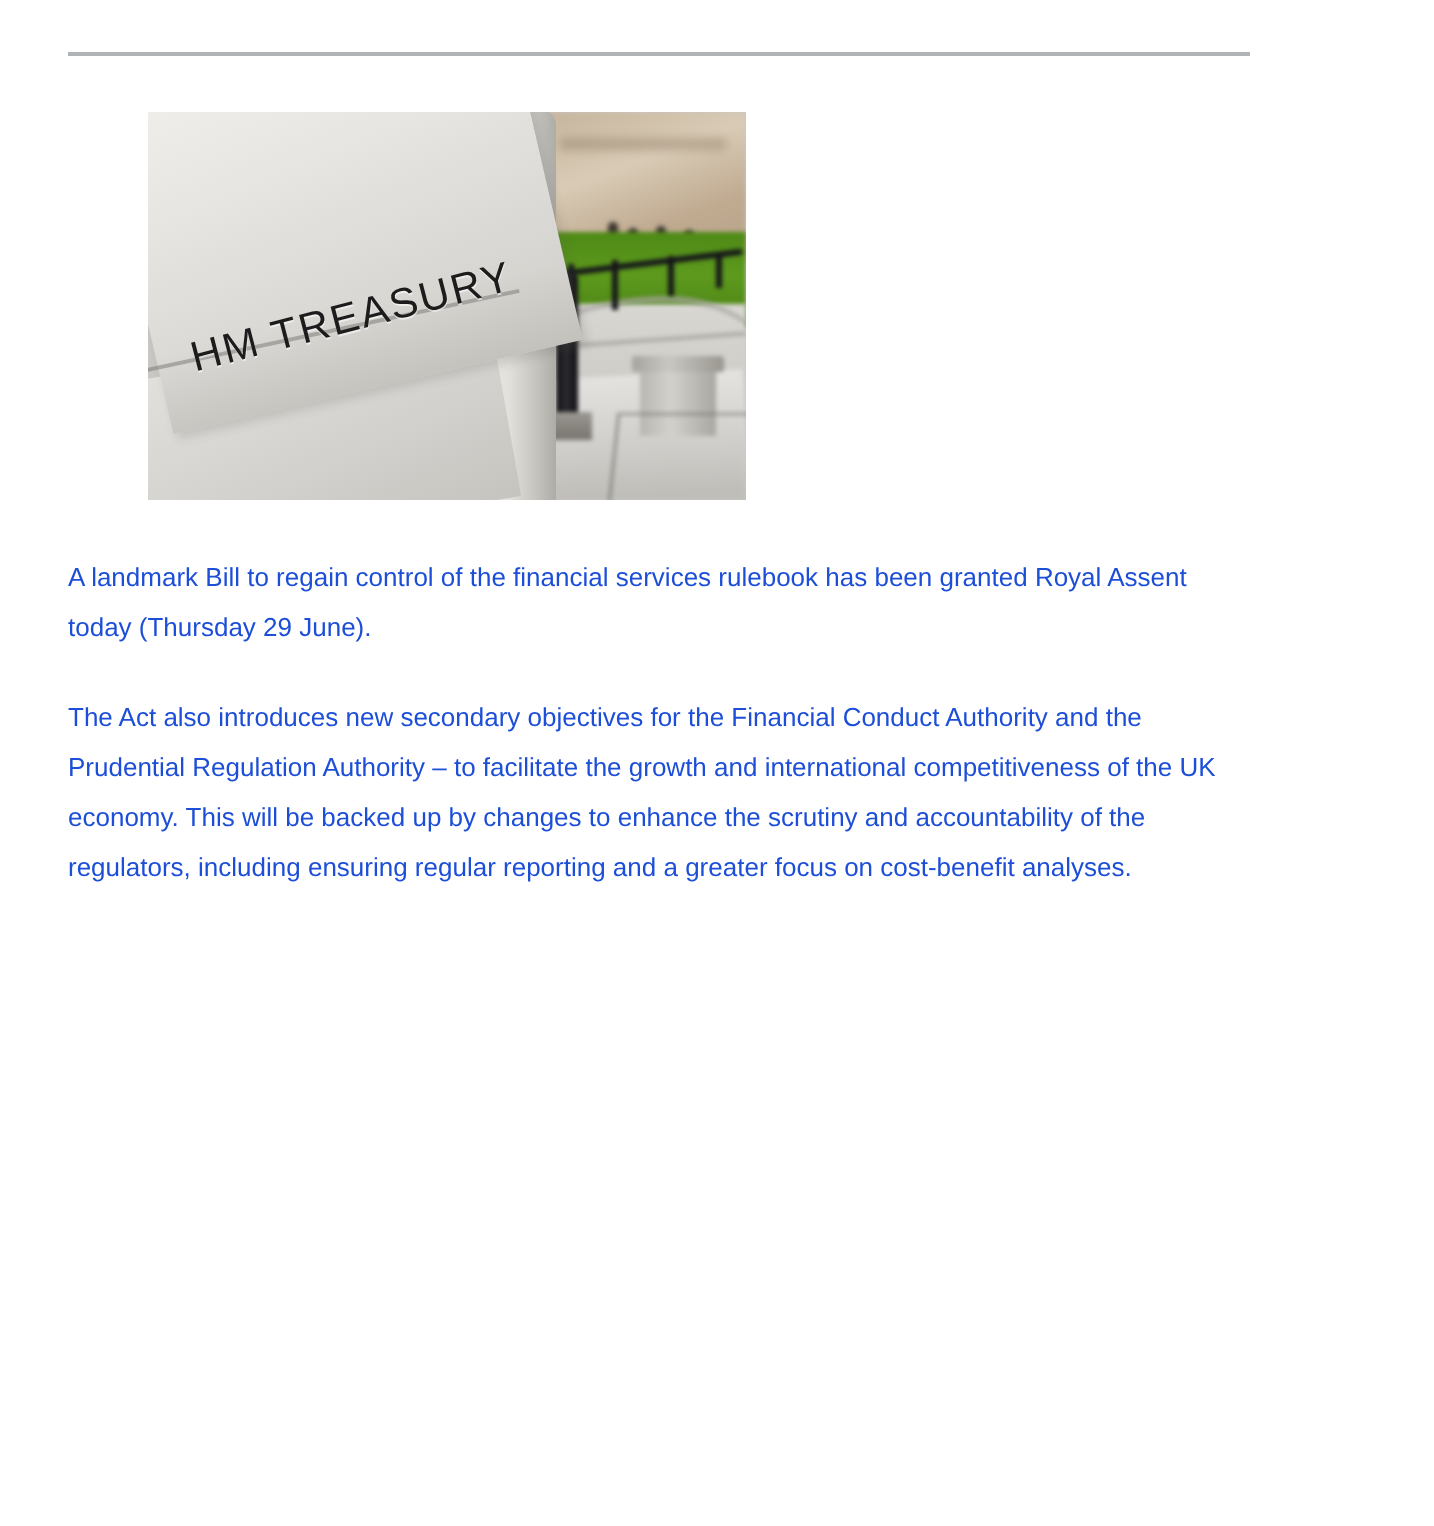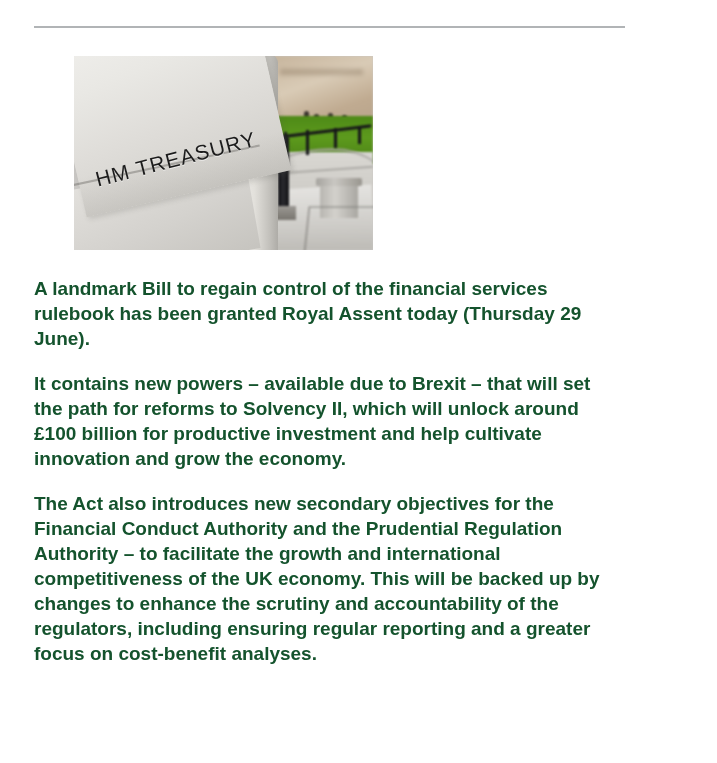--- a/index.html
+++ b/index.html
@@ -269,25 +269,24 @@
 
   
   .article {
     position: absolute;
     left: 34px;
     top: 276px;
     width: 588px;
   }
   .article p {
     margin: 0 0 20px 0;
-    font-size: 19px;
+    font-size: 13px;
     line-height: 25px;
-    color: #14532d;
+    color: #1d4ed8;
     letter-spacing: 0;
-    font-weight: bold;
   }
   .article p:last-child { margin-bottom: 0; }
 </style>
 </head>
 <body>
 
 <div class="page">
 
   <div class="divider"></div>
 
@@ -324,17 +323,16 @@
       <div class="slab-lower"></div>
       <div class="sign-block"></div>
       <div class="joint"></div>
 
       <div class="inscription">HM TREASURY</div>
     </div>
   </figure>
 
   <div class="article">
     <p>A landmark Bill to regain control of the financial services rulebook has been granted Royal Assent today (Thursday 29 June).</p>
-    <p>It contains new powers – available due to Brexit – that will set the path for reforms to Solvency II, which will unlock around £100 billion for productive investment and help cultivate innovation and grow the economy.</p>
     <p>The Act also introduces new secondary objectives for the Financial Conduct Authority and the Prudential Regulation Authority – to facilitate the growth and international competitiveness of the UK economy. This will be backed up by changes to enhance the scrutiny and accountability of the regulators, including ensuring regular reporting and a greater focus on cost-benefit analyses.</p>
   </div>
 
 </div>
 
 </body></html>

